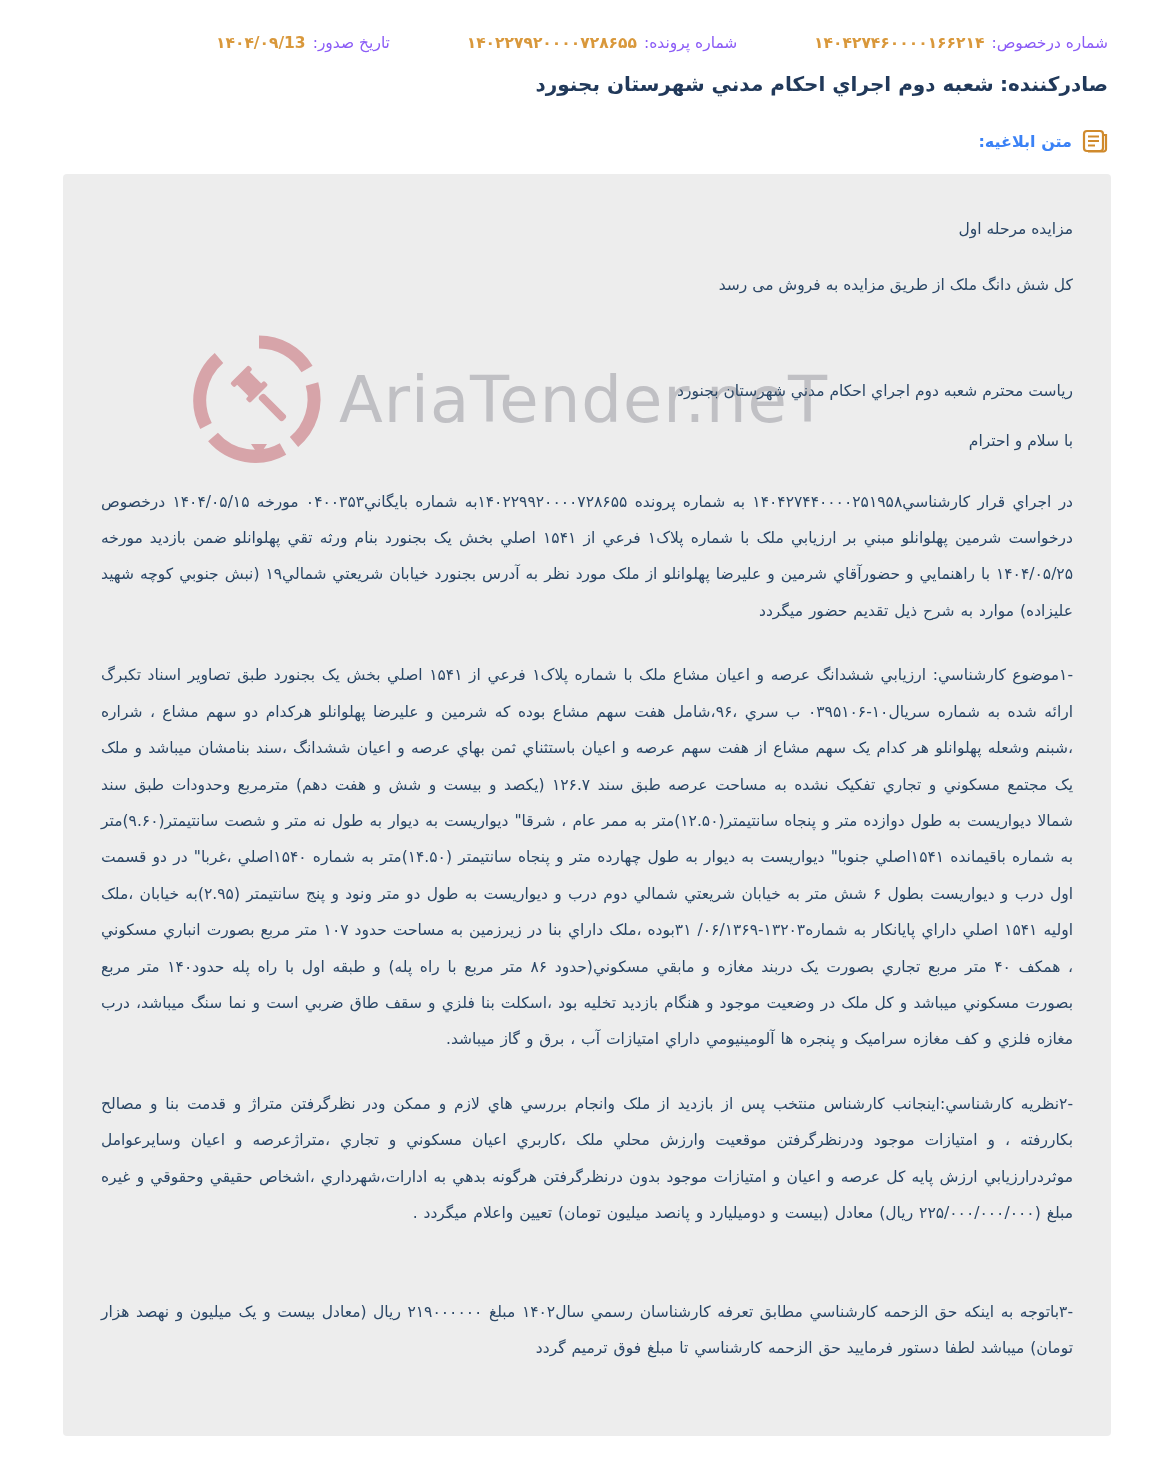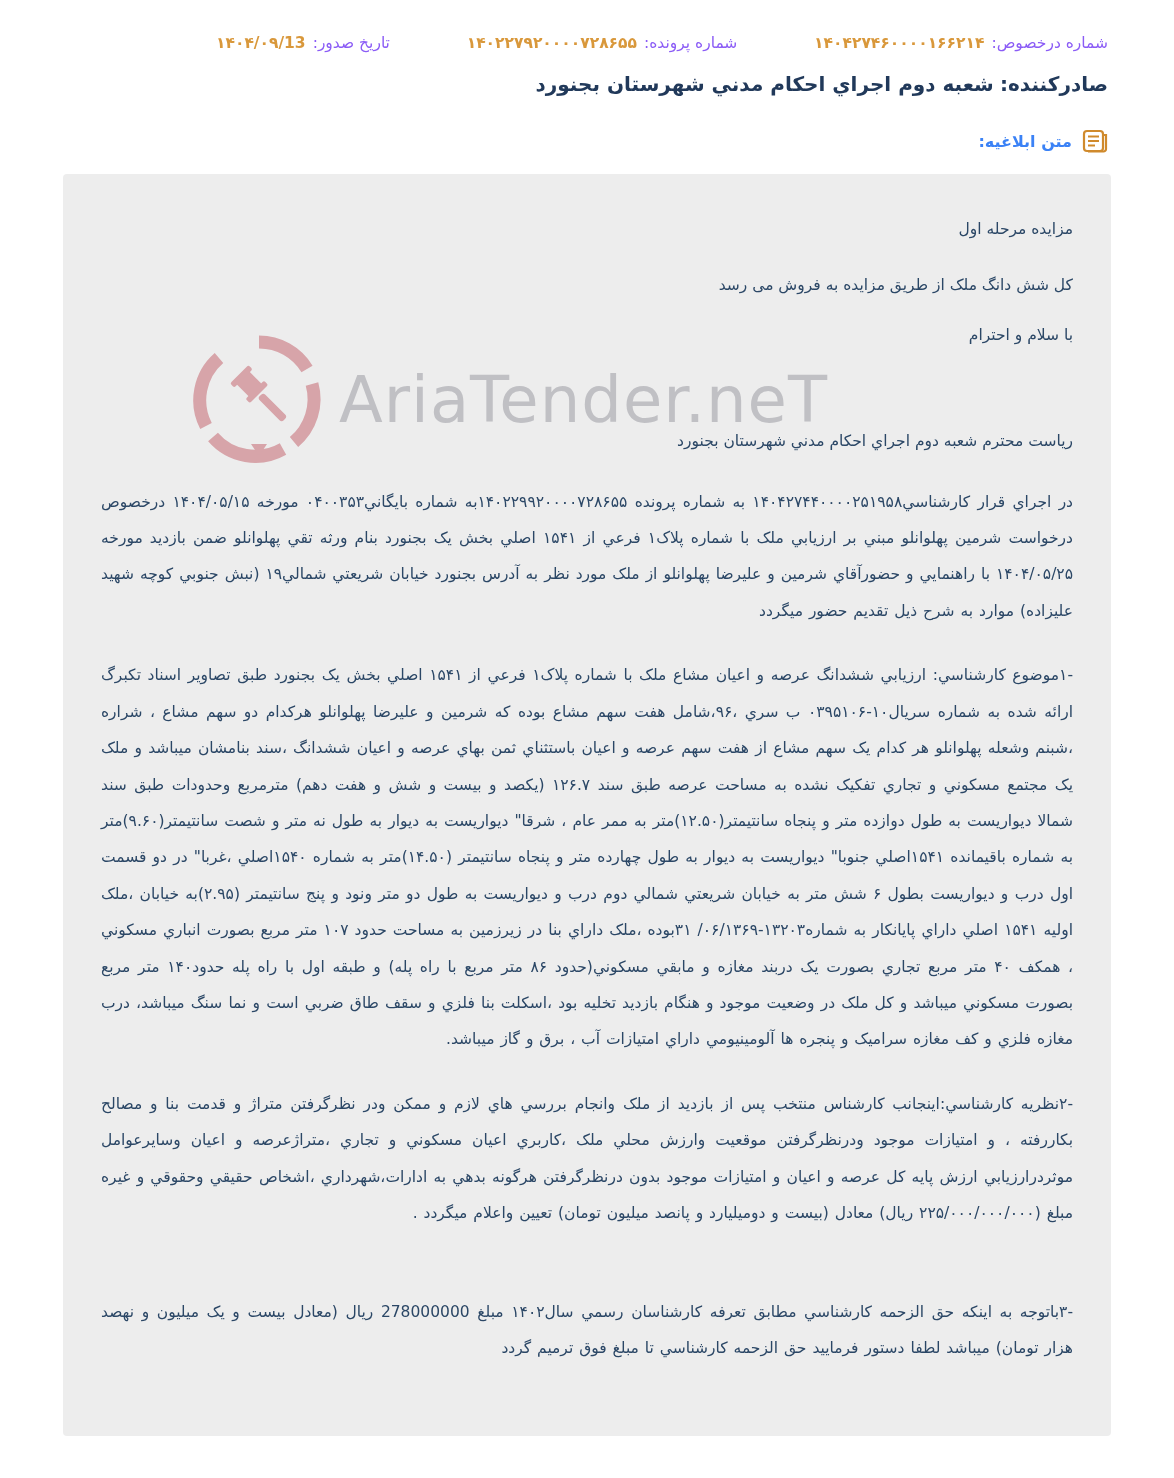--- a/index.html
+++ b/index.html
@@ -121,20 +121,20 @@
           <path d="M58 112 l8 12 l8 -12 z" fill="#b9414d"></path>
         </g>
       </svg>
     </span>
     <span class="watermark-text">AriaTender.neT</span>
   </div>
 
   <div class="content-inner">
     <div class="t-line title">مزایده مرحله اول</div>
     <div class="t-line sale">کل شش دانگ ملک از طریق مزایده به فروش می رسد</div>
+    <div class="t-line addressee">ریاست محترم شعبه دوم اجراي احکام مدني  شهرستان بجنورد</div>
     <div class="t-line greeting">با سلام و احترام</div>
-    <div class="t-line addressee">ریاست محترم شعبه دوم اجراي احکام مدني  شهرستان بجنورد</div>
     <div class="para p1">در اجراي قرار کارشناسي۱۴۰۴۲۷۴۴۰۰۰۰۲۵۱۹۵۸ به شماره پرونده ۱۴۰۲۲۹۹۲۰۰۰۰۷۲۸۶۵۵به شماره بایگاني۰۴۰۰۳۵۳ مورخه ۱۴۰۴/۰۵/۱۵ درخصوص درخواست شرمین پهلوانلو مبني بر ارزیابي ملک با شماره پلاک۱ فرعي از ۱۵۴۱ اصلي بخش یک بجنورد بنام ورثه تقي پهلوانلو ضمن بازدید مورخه ۱۴۰۴/۰۵/۲۵ با راهنمایي و حضورآقاي شرمین و علیرضا پهلوانلو از ملک مورد نظر به آدرس بجنورد خیابان شریعتي شمالي۱۹ (نبش جنوبي کوچه شهید علیزاده) موارد به شرح ذیل تقدیم حضور میگردد</div>
     <div class="para p2">-۱موضوع کارشناسي: ارزیابي ششدانگ عرصه و اعیان مشاع ملک با شماره پلاک۱ فرعي از ۱۵۴۱ اصلي بخش یک بجنورد  طبق تصاویر اسناد تکبرگ ارائه شده به شماره سریال۱۰-۰۳۹۵۱۰۶ ب سري ،۹۶،شامل هفت سهم مشاع بوده که شرمین و علیرضا پهلوانلو هرکدام دو سهم مشاع ، شراره ،شبنم وشعله پهلوانلو هر کدام یک سهم مشاع از هفت سهم  عرصه و اعیان باستثناي ثمن بهاي عرصه و اعیان ششدانگ ،سند بنامشان میباشد و ملک یک مجتمع مسکوني و تجاري تفکیک نشده به مساحت عرصه طبق سند ۱۲۶.۷ (یکصد و بیست و شش و هفت دهم) مترمربع وحدودات طبق سند شمالا دیواریست به طول دوازده متر و پنجاه سانتیمتر(۱۲.۵۰)متر به ممر عام ، شرقا"  دیواریست به دیوار به طول نه متر و شصت سانتیمتر(۹.۶۰)متر به شماره باقیمانده ۱۵۴۱اصلي جنوبا" دیواریست به دیوار به طول چهارده متر و پنجاه سانتیمتر (۱۴.۵۰)متر به شماره ۱۵۴۰اصلي ،غربا" در دو قسمت  اول درب و دیواریست بطول ۶ شش متر به خیابان شریعتي شمالي دوم درب و دیواریست به طول دو متر ونود و پنج سانتیمتر (۲.۹۵)به خیابان ،ملک اولیه ۱۵۴۱ اصلي داراي پایانکار به شماره۱۳۲۰۳-۰۶/۱۳۶۹/ ۳۱بوده ،ملک داراي بنا در زیرزمین به مساحت حدود ۱۰۷ متر مربع بصورت انباري مسکوني ، همکف ۴۰ متر مربع تجاري بصورت یک دربند مغازه و مابقي مسکوني(حدود ۸۶ متر مربع با راه پله) و طبقه اول با راه پله حدود۱۴۰ متر مربع بصورت مسکوني میباشد و کل ملک در وضعیت موجود و هنگام بازدید تخلیه بود ،اسکلت بنا فلزي و سقف طاق ضربي است و نما سنگ میباشد، درب مغازه فلزي و کف مغازه سرامیک و پنجره ها آلومینیومي داراي امتیازات آب ، برق و گاز میباشد.</div>
     <div class="para p3">-۲نظریه کارشناسي:اینجانب کارشناس منتخب پس از بازدید از ملک  وانجام بررسي هاي لازم و ممکن ودر نظرگرفتن متراژ و قدمت بنا و مصالح بکاررفته ، و امتیازات موجود ودرنظرگرفتن موقعیت وارزش محلي ملک ،کاربري اعیان مسکوني و تجاري ،متراژعرصه و اعیان وسایرعوامل موثردرارزیابي ارزش پایه کل عرصه و اعیان و امتیازات موجود بدون درنظرگرفتن هرگونه بدهي به ادارات،شهرداري ،اشخاص حقیقي وحقوقي و غیره مبلغ (۲۲۵/۰۰۰/۰۰۰/۰۰۰ ریال) معادل (بیست و دومیلیارد و پانصد میلیون تومان) تعیین واعلام  میگردد  .</div>
-    <div class="para p4">-۳باتوجه به اینکه حق الزحمه کارشناسي مطابق تعرفه کارشناسان رسمي سال۱۴۰۲ مبلغ 278000000 ریال (معادل بیست و یک میلیون و نهصد هزار تومان) میباشد لطفا دستور فرمایید حق الزحمه کارشناسي تا مبلغ فوق ترمیم گردد</div>
+    <div class="para p4">-۳باتوجه به اینکه حق الزحمه کارشناسي مطابق تعرفه کارشناسان رسمي سال۱۴۰۲ مبلغ ۲۱۹۰۰۰۰۰۰ ریال (معادل بیست و یک میلیون و نهصد هزار تومان) میباشد لطفا دستور فرمایید حق الزحمه کارشناسي تا مبلغ فوق ترمیم گردد</div>
   </div>
 </div>
 
 </body></html>

